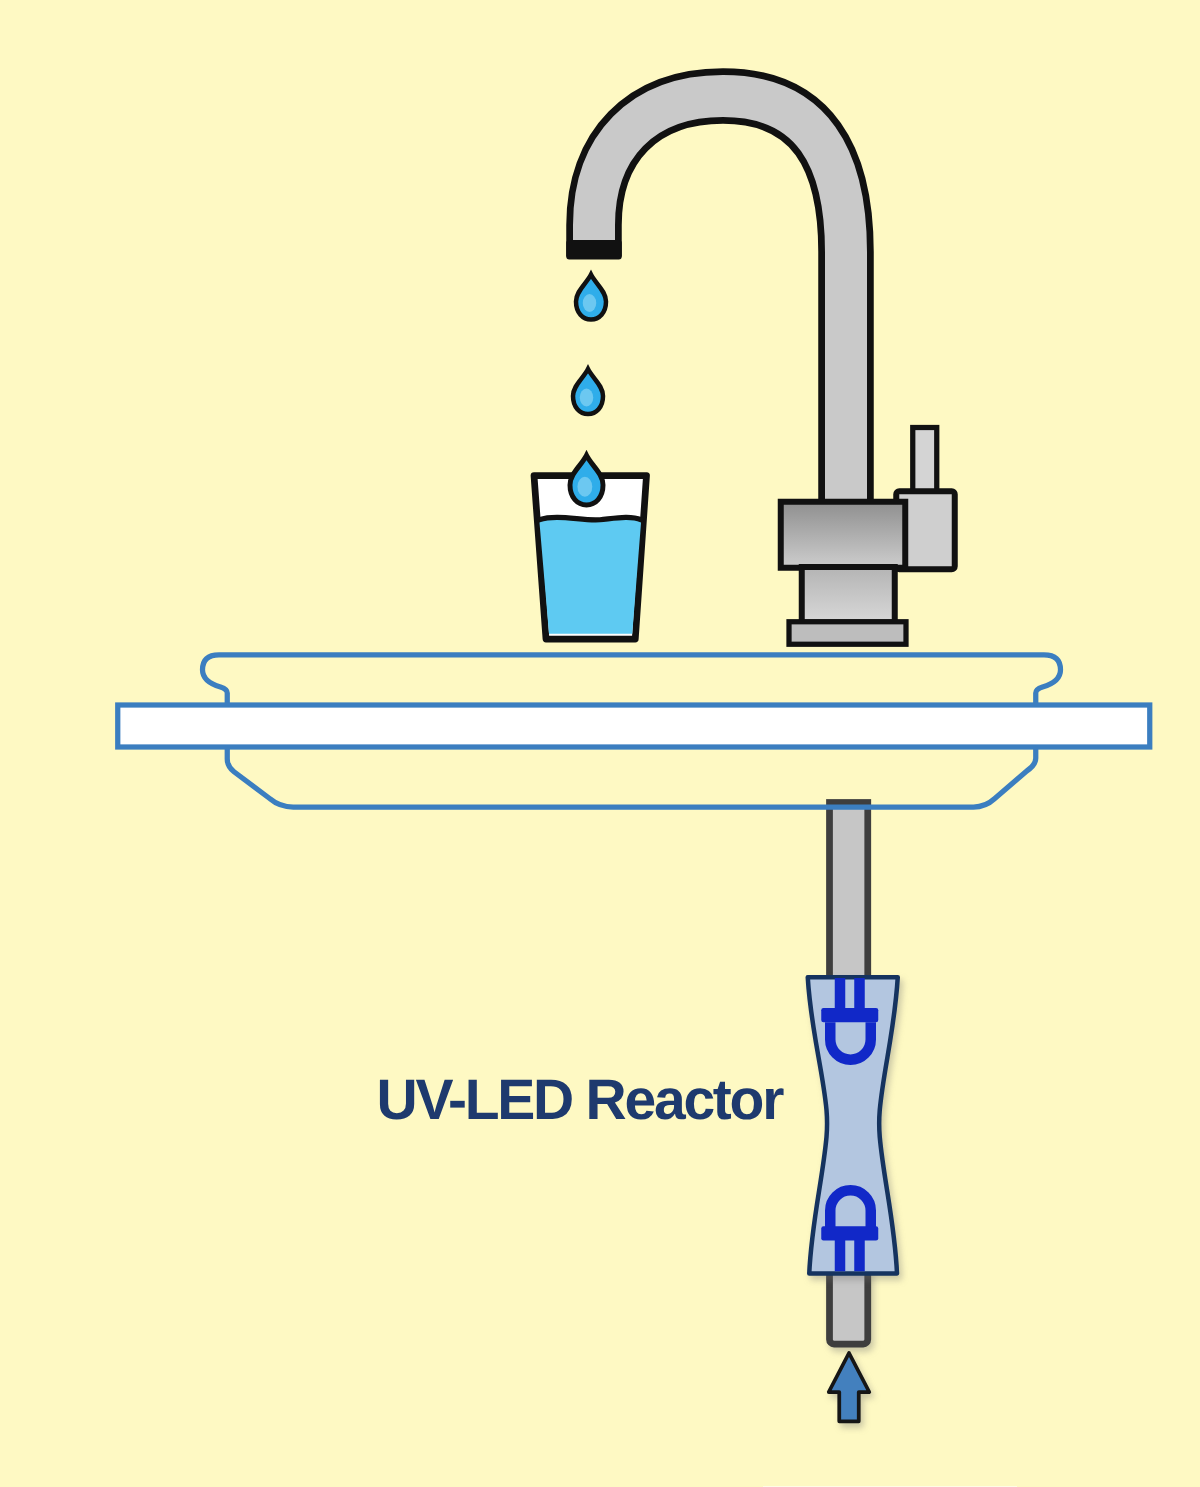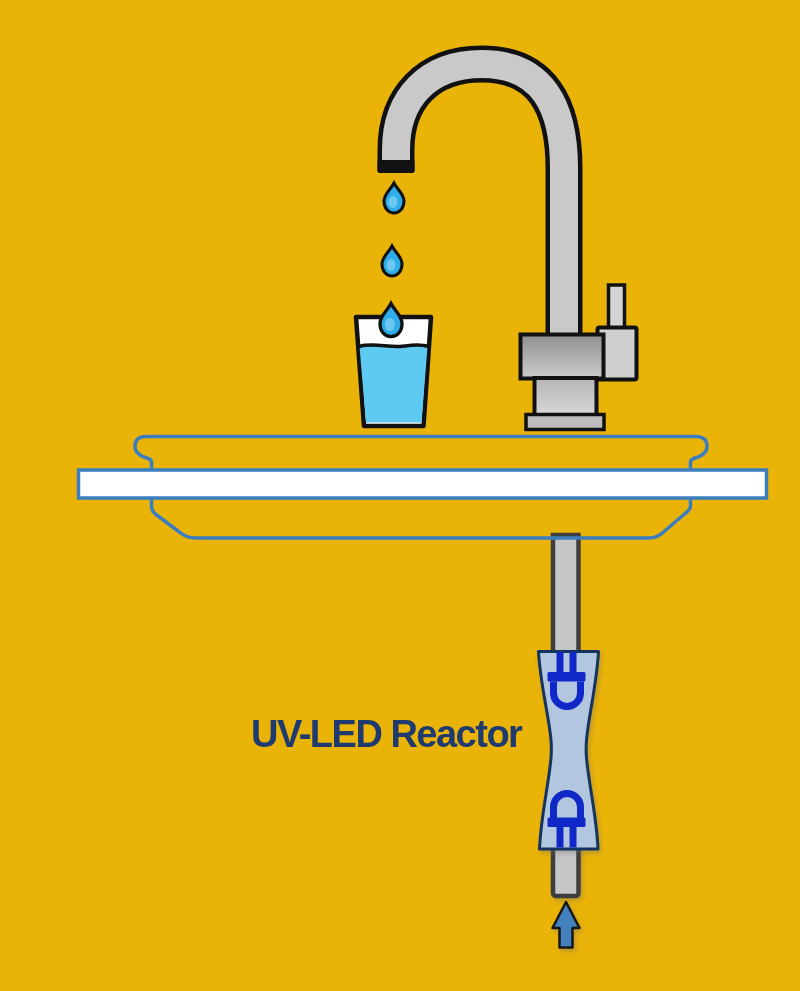--- a/index.html
+++ b/index.html
@@ -1,20 +1,20 @@
 <!DOCTYPE html>
 <html style="--faucet_gray: #c9c9c9; --water_blue: #2fadea; --glass_water: #5ecaf2; --sink_outline: #3b7ec0; --pipe_gray: #c6c6c6; --pipe_outline: #3e3e3e; --reactor_fill: #b3c6e0; --reactor_outline: #15335f; --led_symbol_blue: #1128c8; --arrow_blue: #4380be; --label_navy: #1e3a6e;"><head>
 <meta charset="utf-8">
 <style>
   html, body { margin: 0; padding: 0; background: #ffffff; }
   .stage {
     position: relative;
     width: 800px;
     height: 991px;
-    background: #eab308;
+    background: #fef9c3;
     overflow: hidden;
     font-family: "Liberation Sans", sans-serif;
   }
   svg { position: absolute; left: 0; top: 0; }
 
   
   .spout-outline { fill: none; stroke: #111111; stroke-width: 37; }
   .spout-fill    { fill: none; stroke: var(--faucet_gray); stroke-width: 28; }
   .metal-block   { stroke: #111111; stroke-width: 4; }
   .metal-thin    { stroke: #111111; stroke-width: 3.5; }

